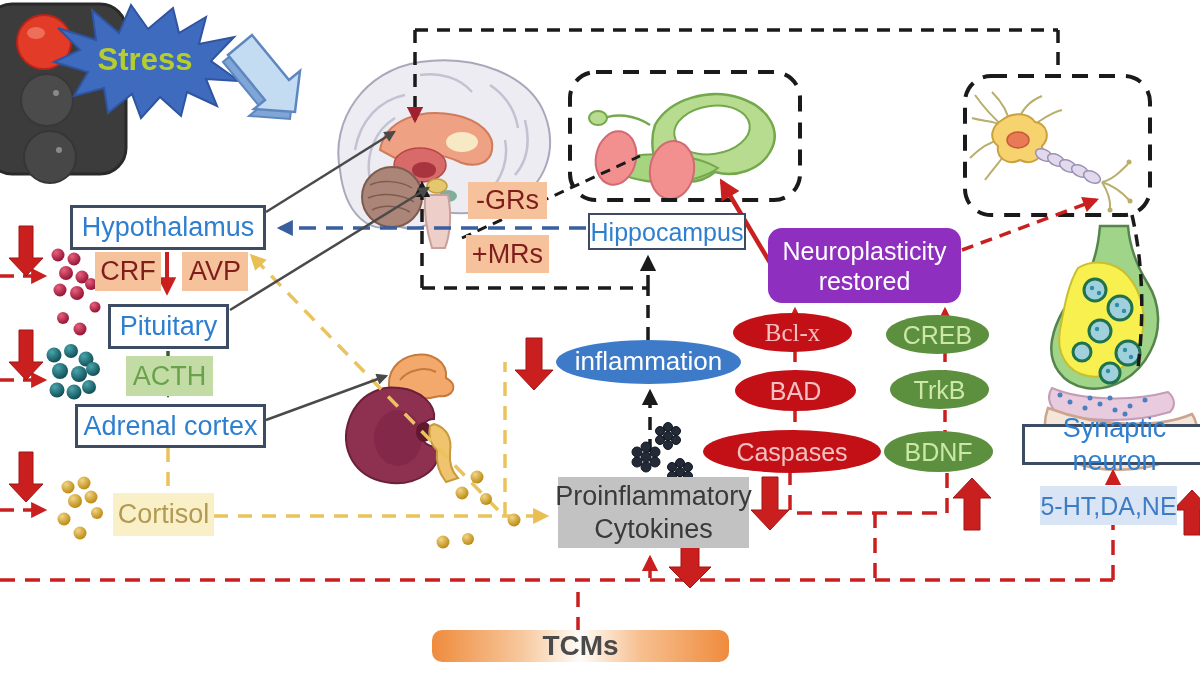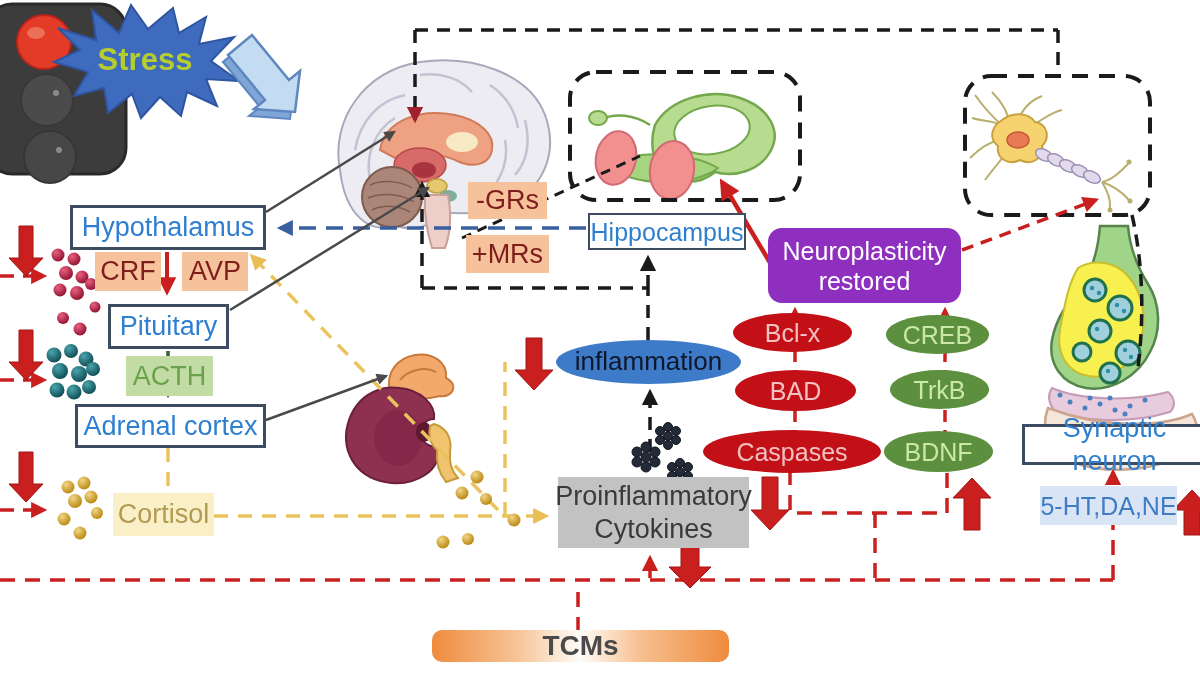--- a/index.html
+++ b/index.html
@@ -8,21 +8,21 @@
   #art{position:absolute;left:0;top:0;width:1200px;height:675px;}
   .lbl{position:absolute;display:flex;align-items:center;justify-content:center;
        text-align:center;box-sizing:border-box;line-height:1.2;}
   .box-blue{background:#fff;border:3px solid #3D4C63;color:#2E7FD0;font-size:27px;}
   .box-blue.sm{font-size:25px;border-width:2.5px;}
   .tag-salmon{background:#F6C29B;color:#7f1d1d;font-size:27px;}
   .tag-green{background:#C3DCA6;color:#69A24B;font-size:27px;}
   .tag-cream{background:#FAF0C8;color:#B29A52;font-size:27px;}
   .tag-lightblue{background:#D9E5F4;color:#3E7CC5;font-size:25px;}
   .pill-purple{background:#8E2FBF;color:#fff;border-radius:14px;font-size:25px;padding:4px;}
-  .ell-blue{background:#3D7BC8;color:#0f172a;border-radius:50%;font-size:26px;}
+  .ell-blue{background:#3D7BC8;color:#ffffff;border-radius:50%;font-size:26px;}
   .ell-red{background:#C31017;color:#F2C0C0;border-radius:50%;font-size:25px;}
   .ell-green{background:#5C8F3E;color:#CBE8A8;border-radius:50%;font-size:25px;}
   .box-gray{background:#C2C2C2;color:#3A3A3A;font-size:27px;}
   .tcms{background:linear-gradient(90deg,#EF8B3D 0%,#F7C79C 30%,#FEFCF8 50%,#F7C090 70%,#EF8B3D 100%);
         border-radius:10px;color:#4A4A4A;font-size:28px;font-weight:bold;}
   .stress-txt{color:#B5CE2E;font-size:31px;font-weight:bold;}
 </style>
 </head>
 <body>
 
@@ -314,21 +314,21 @@
 
 <div class="lbl tag-salmon" style="left:468px;top:182px;width:79px;height:37px;">-GRs</div>
 <div class="lbl tag-salmon" style="left:466px;top:235px;width:83px;height:38px;">+MRs</div>
 
 <div class="lbl box-blue sm" style="left:588px;top:213px;width:158px;height:37px;">Hippocampus</div>
 
 <div class="lbl pill-purple" style="left:768px;top:228px;width:193px;height:75px;">Neuroplasticity restored</div>
 
 <div class="lbl ell-blue" style="left:556px;top:340px;width:185px;height:44px;">inflammation</div>
 
-<div class="lbl ell-red" style="left:733px;top:313px;width:119px;height:39px;">Bcl-x</div>
+<div class="lbl ell-red" style="left:733px;top:313px;width:119px;height:39px;font-family:Liberation Serif, serif;">Bcl-x</div>
 <div class="lbl ell-red" style="left:735px;top:370px;width:121px;height:41px;">BAD</div>
 <div class="lbl ell-red" style="left:703px;top:430px;width:178px;height:43px;">Caspases</div>
 
 <div class="lbl ell-green" style="left:886px;top:315px;width:103px;height:39px;">CREB</div>
 <div class="lbl ell-green" style="left:890px;top:370px;width:99px;height:39px;">TrkB</div>
 <div class="lbl ell-green" style="left:884px;top:431px;width:109px;height:41px;">BDNF</div>
 
 <div class="lbl box-gray" style="left:558px;top:477px;width:191px;height:71px;">Proinflammatory Cytokines</div>
 
 <div class="lbl box-blue" style="left:1022px;top:424px;width:185px;height:41px;">Synaptic neuron</div>

